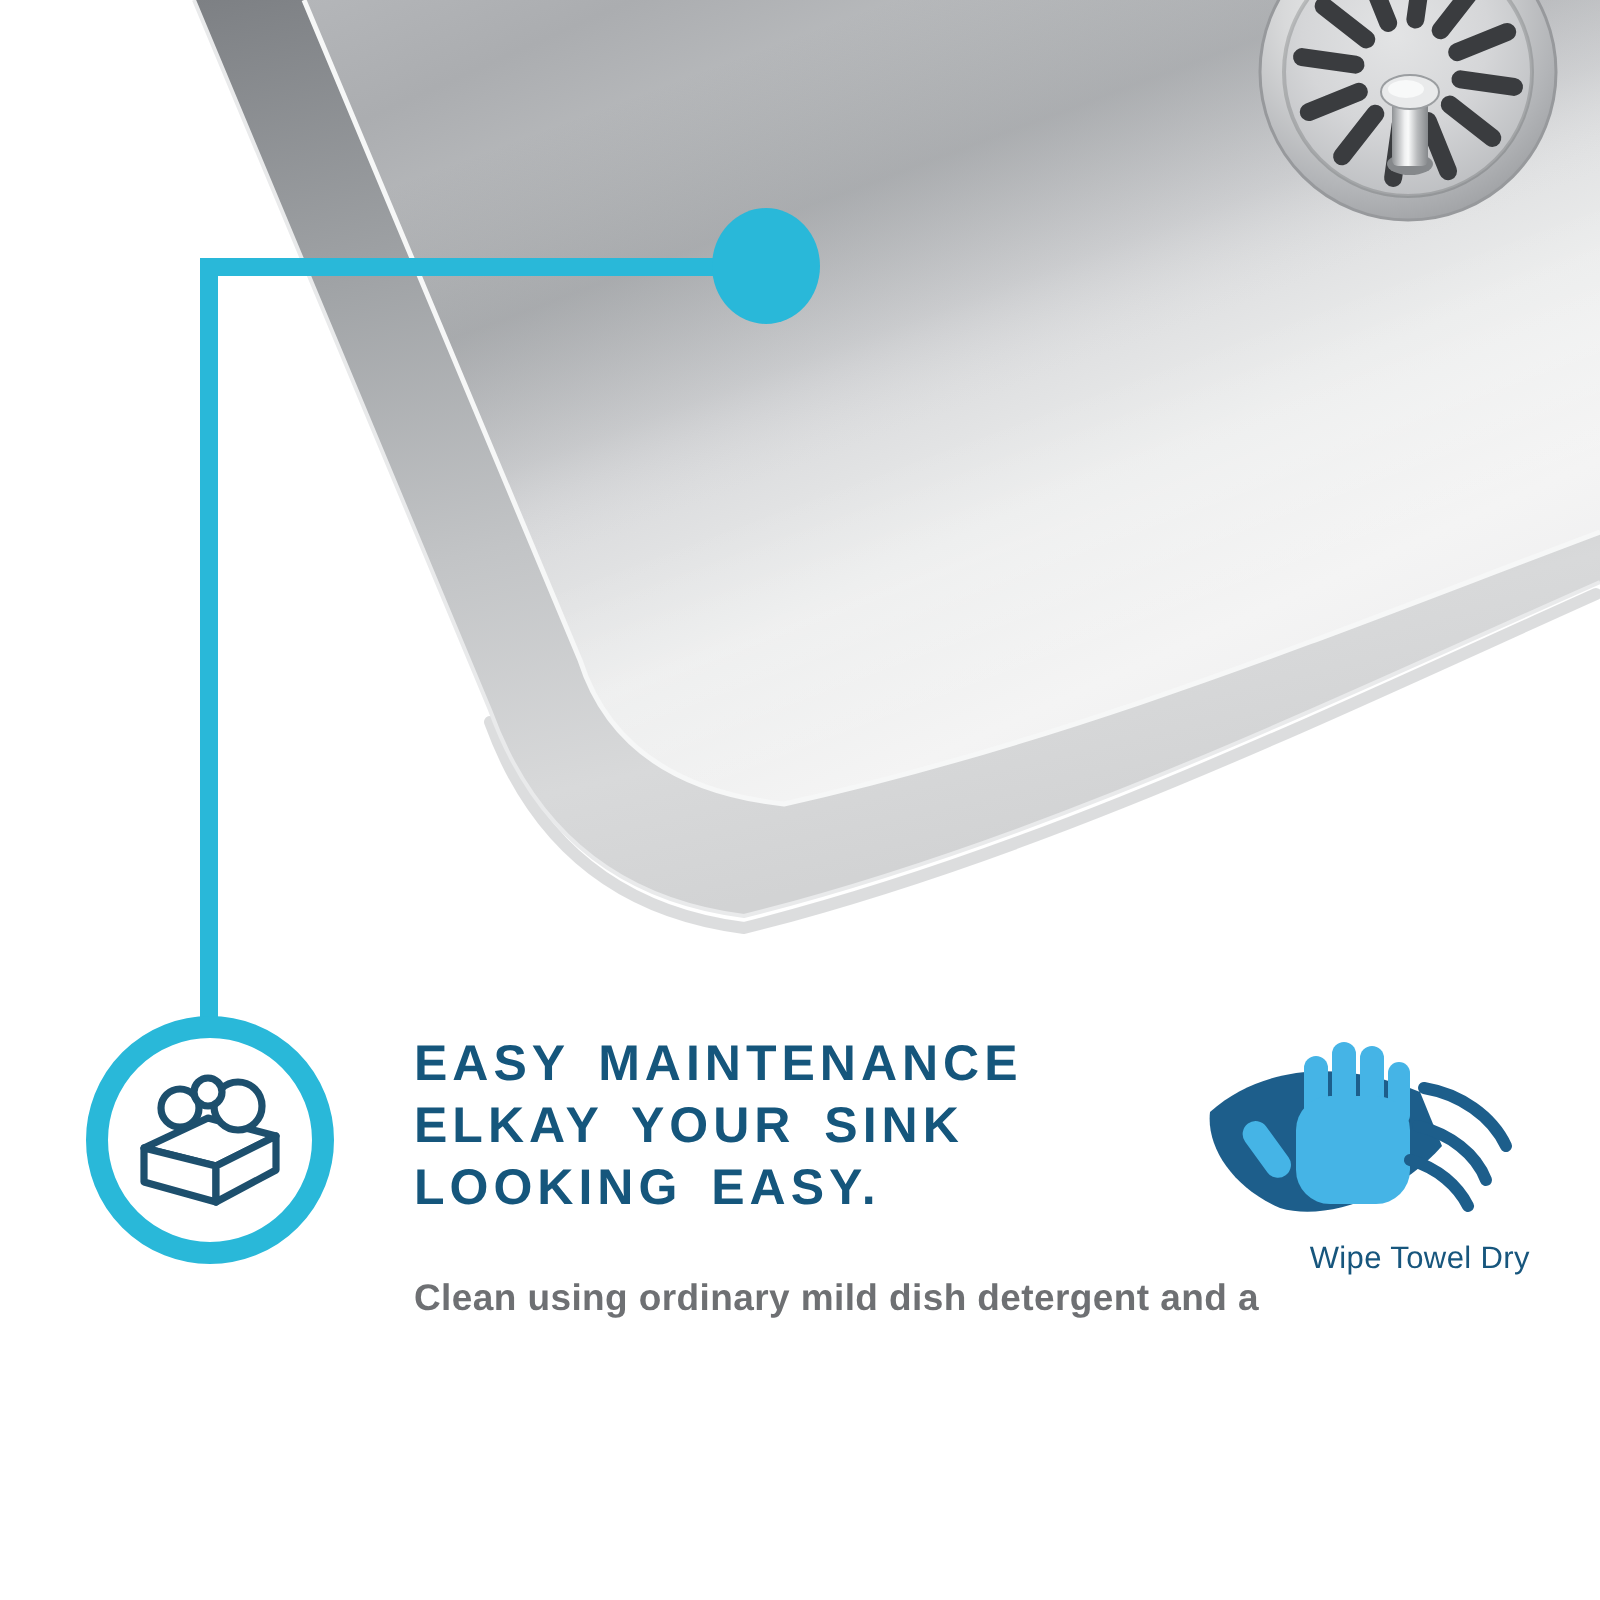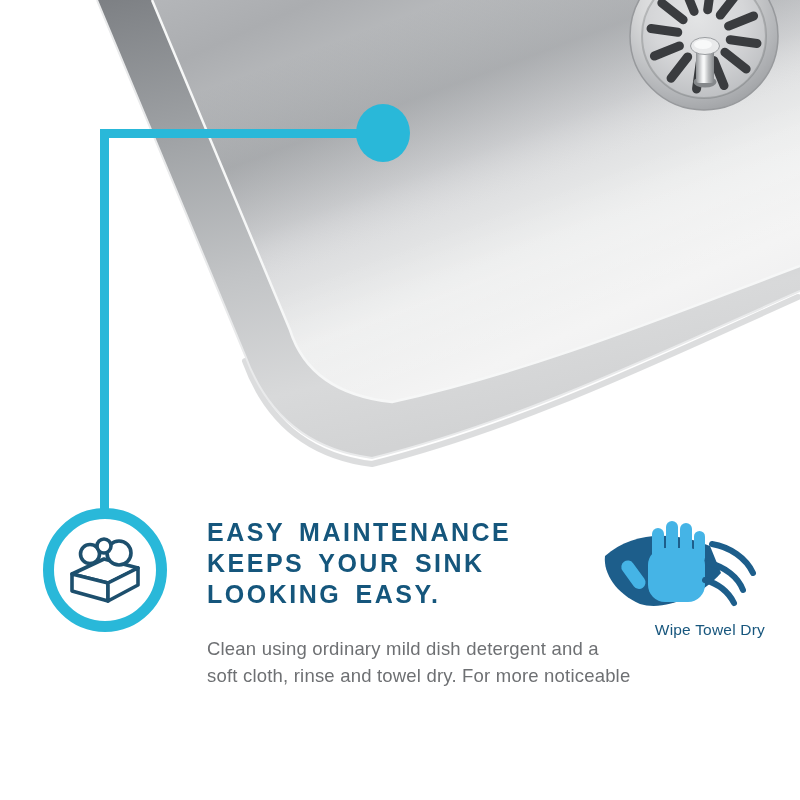--- a/index.html
+++ b/index.html
@@ -19,21 +19,21 @@
   .feature-badge svg{position:absolute;left:0;top:0;}
   
   .headline{
     position:absolute;left:207px;top:517px;color:#15567c;font-weight:bold;
     font-size:25px;line-height:31px;letter-spacing:2.5px;word-spacing:5px;
   }
   .headline span{display:block;}
   
   .body-copy{
     position:absolute;left:207px;top:635px;color:#6e7073;
-    font-size:18.5px;line-height:27px;letter-spacing:0.2px;
+    font-size:18.5px;line-height:27px;letter-spacing:0.2px;font-weight:bold;
   }
   .body-copy span{display:block;}
   
   .wipe{position:absolute;left:600px;top:516px;width:165px;text-align:right;}
   .wipe svg{display:block;}
   .wipe-label{margin-top:5px;color:#17567d;font-size:15.5px;letter-spacing:0.2px;}
   
   .brand{
     position:absolute;left:40px;top:733px;color:#20618e;font-weight:bold;font-style:italic;
     font-size:41px;letter-spacing:2px;margin-left:12px;
@@ -142,27 +142,26 @@
         <path d="M 54,64 L 84,49 L 84,66 L 54,82 Z"></path>
         <circle cx="65" cy="34" r="12"></circle>
         <circle cx="36" cy="35" r="9.5"></circle>
         <circle cx="50" cy="27" r="7"></circle>
       </g>
     </svg>
   </div>
 
   <div class="headline">
     <span>EASY MAINTENANCE</span>
-    <span>KEEPS YOUR SINK</span>
+    <span>ELKAY YOUR SINK</span>
     <span>LOOKING EASY.</span>
   </div>
 
   <div class="body-copy">
     <span>Clean using ordinary mild dish detergent and a</span>
-    <span>soft cloth, rinse and towel dry. For more noticeable</span>
   </div>
 
   <div class="wipe">
     <svg width="165" height="100" viewBox="0 0 165 100">
       <path d="M 5,40 C 32,16 72,14 110,30 L 121,57 C 99,82 63,95 40,88 C 17,78 3,58 5,40 Z" fill="#1d5e8b"></path>
       <g fill="#45b4e6">
         <rect x="27" y="43" width="13" height="32" rx="6.5" transform="rotate(-36 33 59)"></rect>
         <rect x="52" y="12" width="12" height="34" rx="6"></rect>
         <rect x="66" y="5" width="12" height="38" rx="6"></rect>
         <rect x="80" y="7" width="12" height="38" rx="6"></rect>

